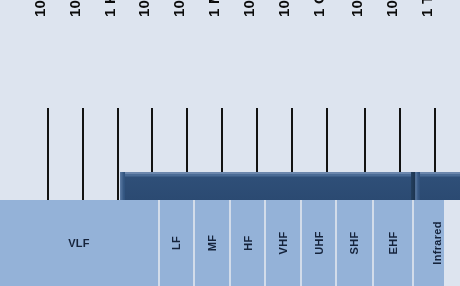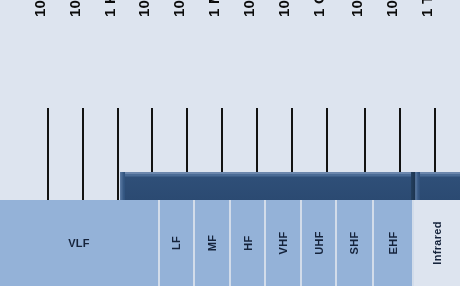--- a/index.html
+++ b/index.html
@@ -89,21 +89,21 @@
     background: linear-gradient(to right,
                  #24405f 0%, #1d3551 42%,
                  #5b7aa3 52%, #3a5c88 75%, #2e4f79 100%);
   }
 
   
   #band-strip {
     position: absolute;
     left: 0;
     top: 200px;
-    width: 412px;
+    width: 444px;
     height: 86px;
     background: #94b2d8;
   }
 
   .band-cell {
     position: absolute;
     top: 0;
     height: 86px;
     box-sizing: border-box;
     border-left: 2px solid #d2dcea;

